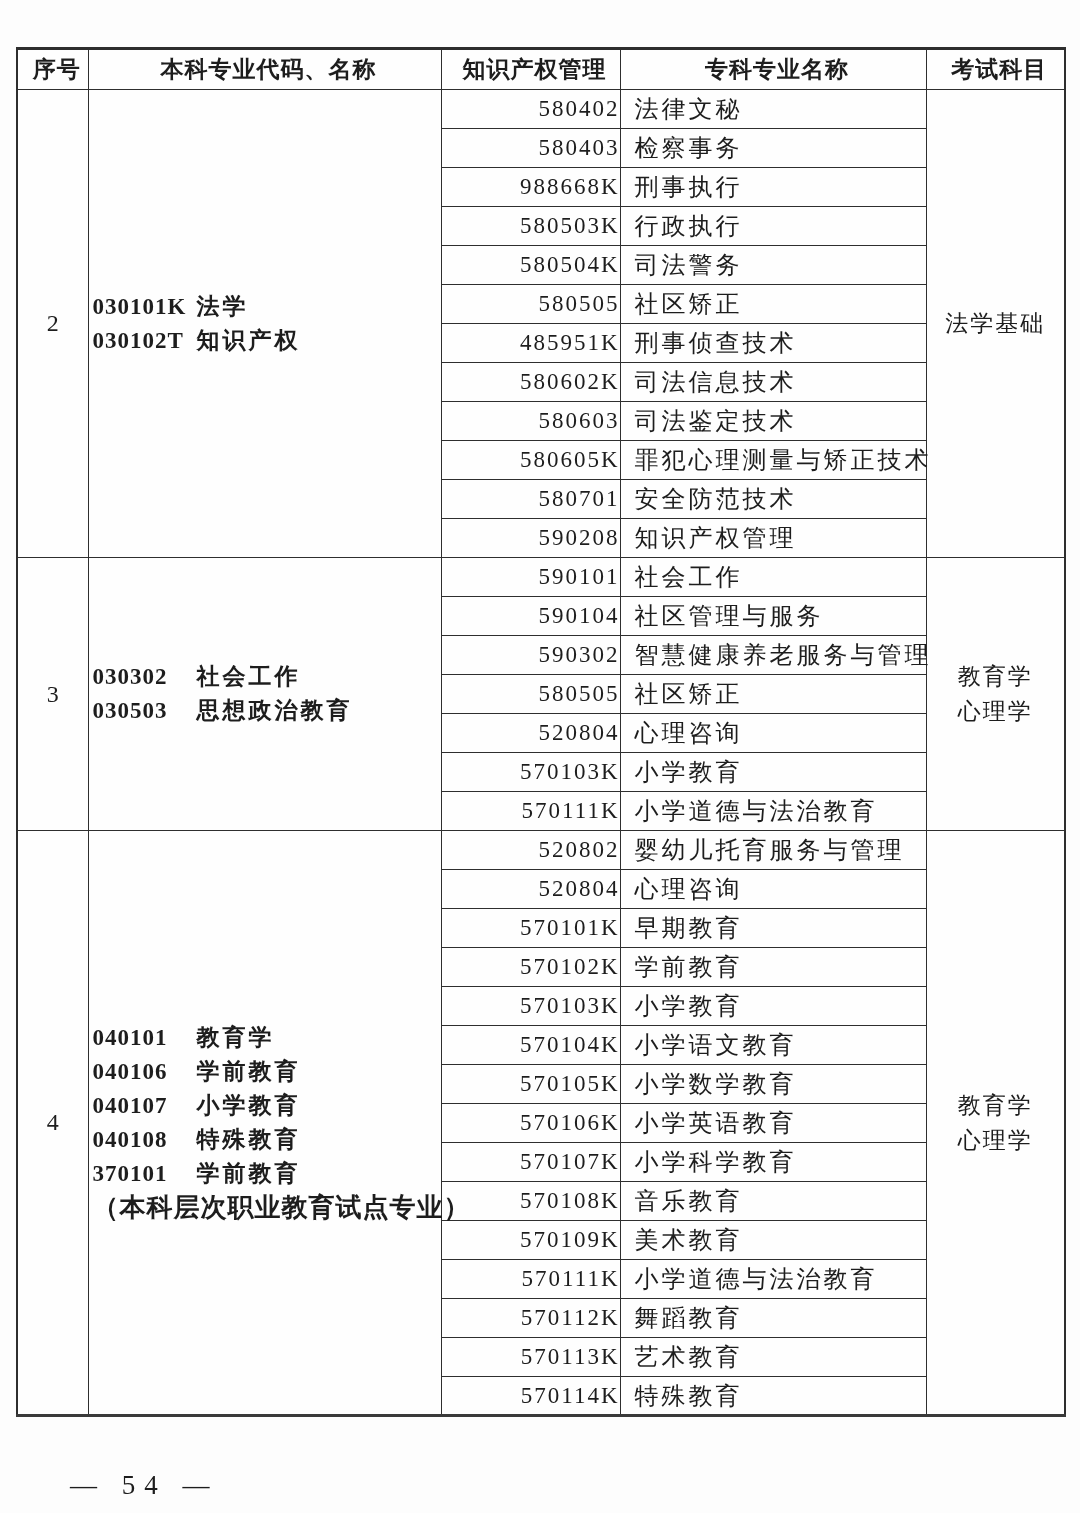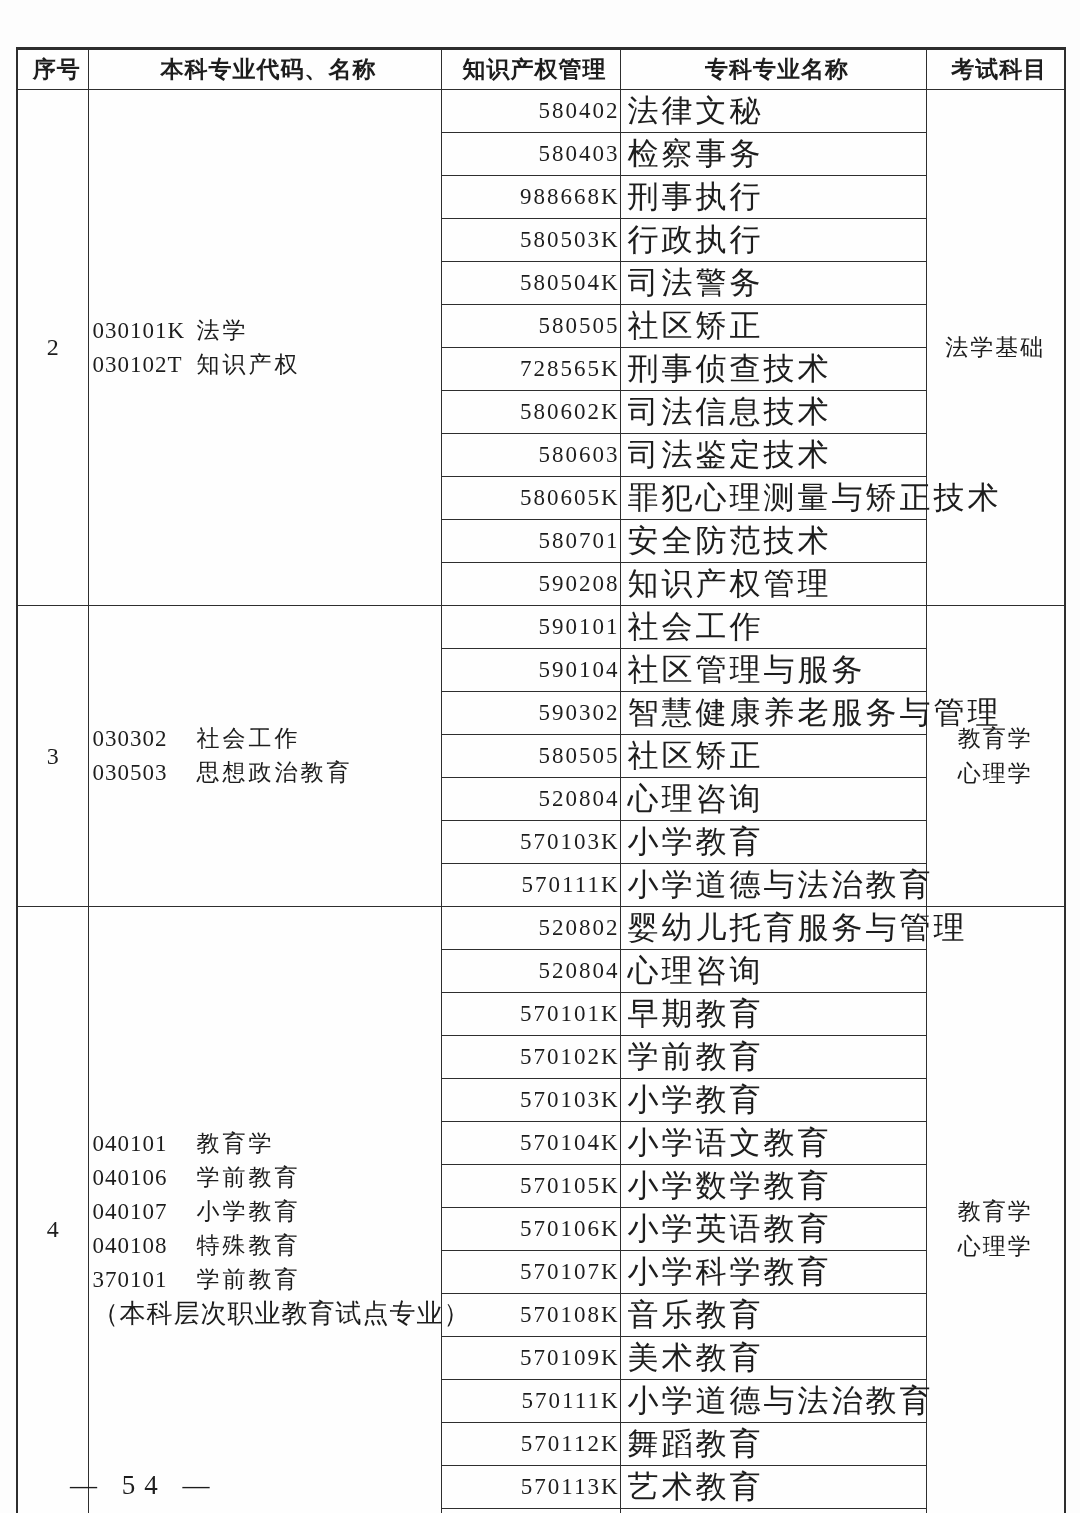--- a/index.html
+++ b/index.html
@@ -21,27 +21,27 @@
     background:#fefefe;
   }
   th,td{border:1px solid #2e2e2e;padding:0;}
   thead tr{height:41px;}
   tbody tr{height:39px;}
   th{
     font-weight:bold;font-size:23px;text-align:center;
     letter-spacing:1px;white-space:nowrap;padding-left:8px;
   }
   td.cell-index{text-align:center;font-size:24px;vertical-align:middle;}
-  td.cell-ug{vertical-align:middle;padding:2px 4px 2px 4px;}
+  td.cell-ug{vertical-align:middle;padding:2px 4px 2px 4px;font-weight:bold;}
   .ug-line{display:flex;align-items:baseline;line-height:34px;font-size:23px;white-space:nowrap;}
   .ug-code{flex:none;width:104px;letter-spacing:1px;}
   .ug-name{letter-spacing:3px;}
   .ug-note{line-height:34px;font-size:26px;letter-spacing:1px;white-space:nowrap;}
   td.cell-code{text-align:right;font-size:23px;letter-spacing:2px;white-space:nowrap;}
-  td.cell-name{font-size:31px;letter-spacing:3px;padding-left:7px;white-space:nowrap;vertical-align:middle;}
+  td.cell-name{font-size:24px;letter-spacing:3px;padding-left:14px;white-space:nowrap;vertical-align:middle;}
   td.cell-exam{text-align:center;vertical-align:middle;}
   .exam-line{font-size:23px;letter-spacing:2px;line-height:35px;white-space:nowrap;}
 
   .footer{
     position:absolute;left:70px;top:1438px;
     font-size:27px;letter-spacing:9px;color:#1d1d1d;white-space:nowrap;margin-top:32px;
   }
 </style>
 </head>
 <body>
@@ -98,21 +98,21 @@
         </tr>
         <tr>
           <td class="cell-code">580504K</td>
           <td class="cell-name">司法警务</td>
         </tr>
         <tr>
           <td class="cell-code">580505</td>
           <td class="cell-name">社区矫正</td>
         </tr>
         <tr>
-          <td class="cell-code">728565K</td>
+          <td class="cell-code">485951K</td>
           <td class="cell-name">刑事侦查技术</td>
         </tr>
         <tr>
           <td class="cell-code">580602K</td>
           <td class="cell-name">司法信息技术</td>
         </tr>
         <tr>
           <td class="cell-code">580603</td>
           <td class="cell-name">司法鉴定技术</td>
         </tr>

